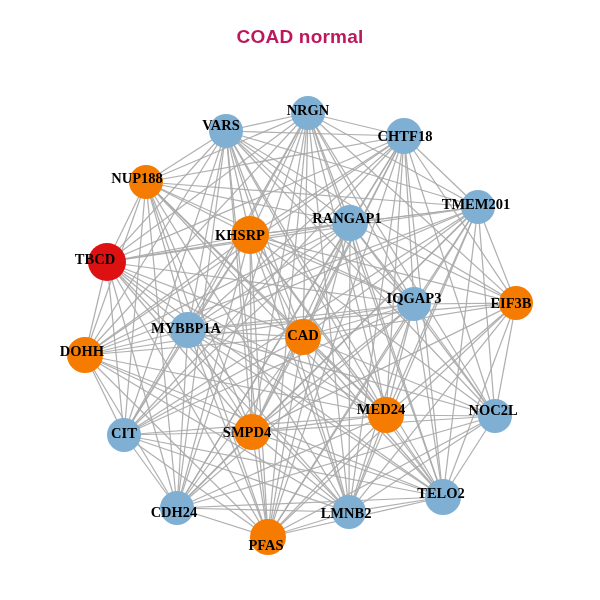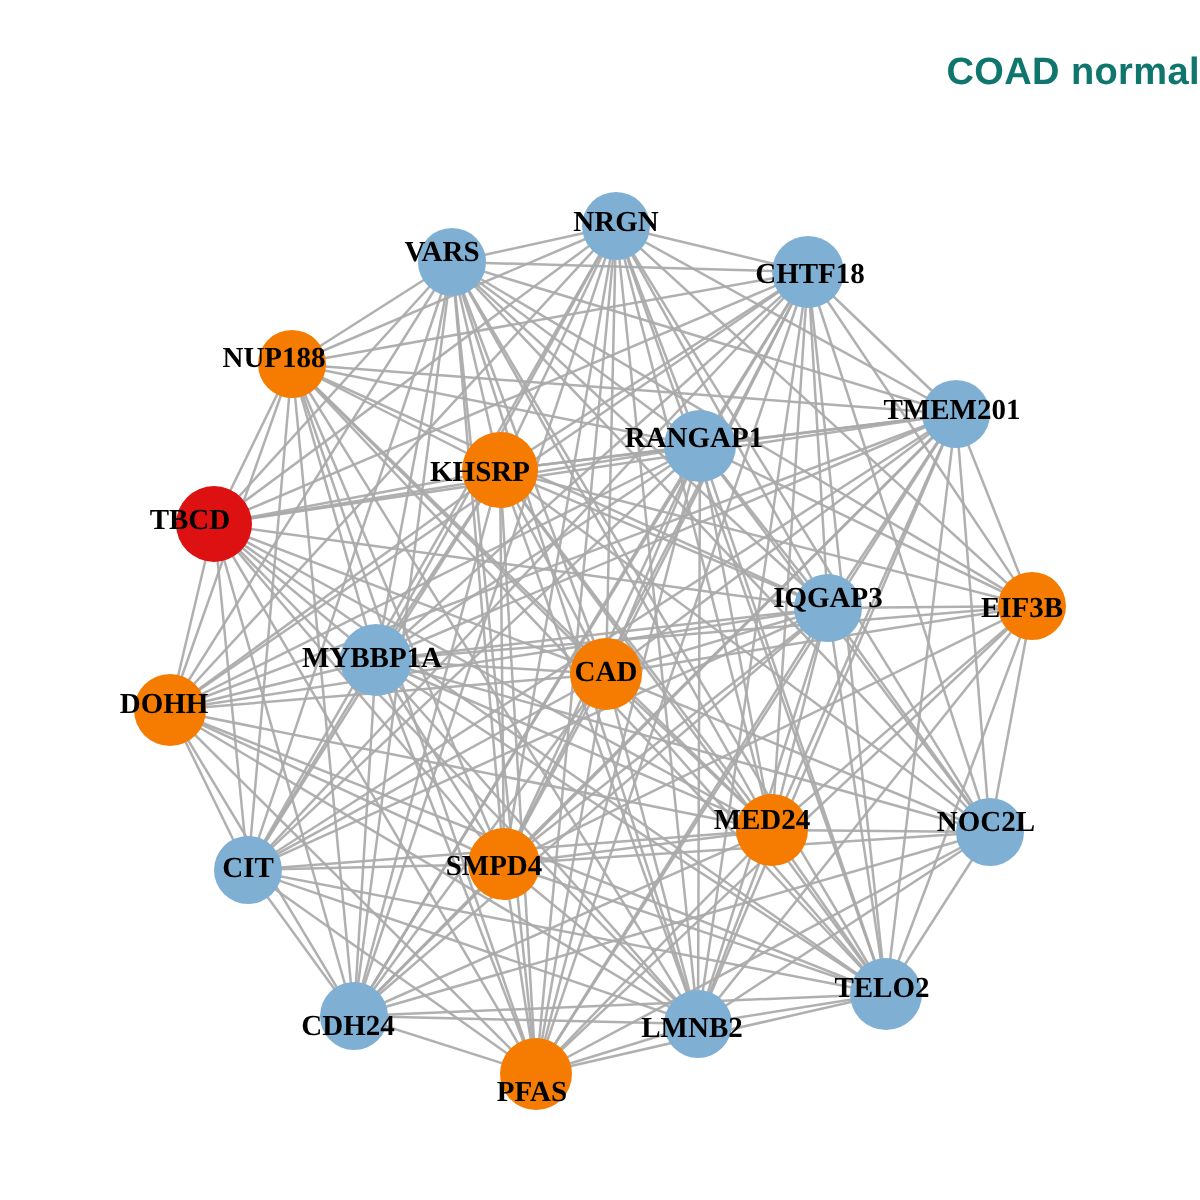--- a/index.html
+++ b/index.html
@@ -13,25 +13,25 @@
     height: 600px;
     background: #ffffff;
     overflow: hidden;
     font-family: "Liberation Serif", serif;
   }
   #chart-title {
     position: absolute;
     left: 0;
     top: 26px;
     width: 600px;
-    text-align: right;
+    text-align: center;
     font-family: "Liberation Sans", sans-serif;
     font-weight: bold;
     font-size: 19px;
-    color: #0f766e;
+    color: #be185d;
     letter-spacing: 0.2px;
   }
   #network-svg {
     position: absolute;
     left: 0;
     top: 0;
     width: 600px;
     height: 600px;
     display: block;
   }

